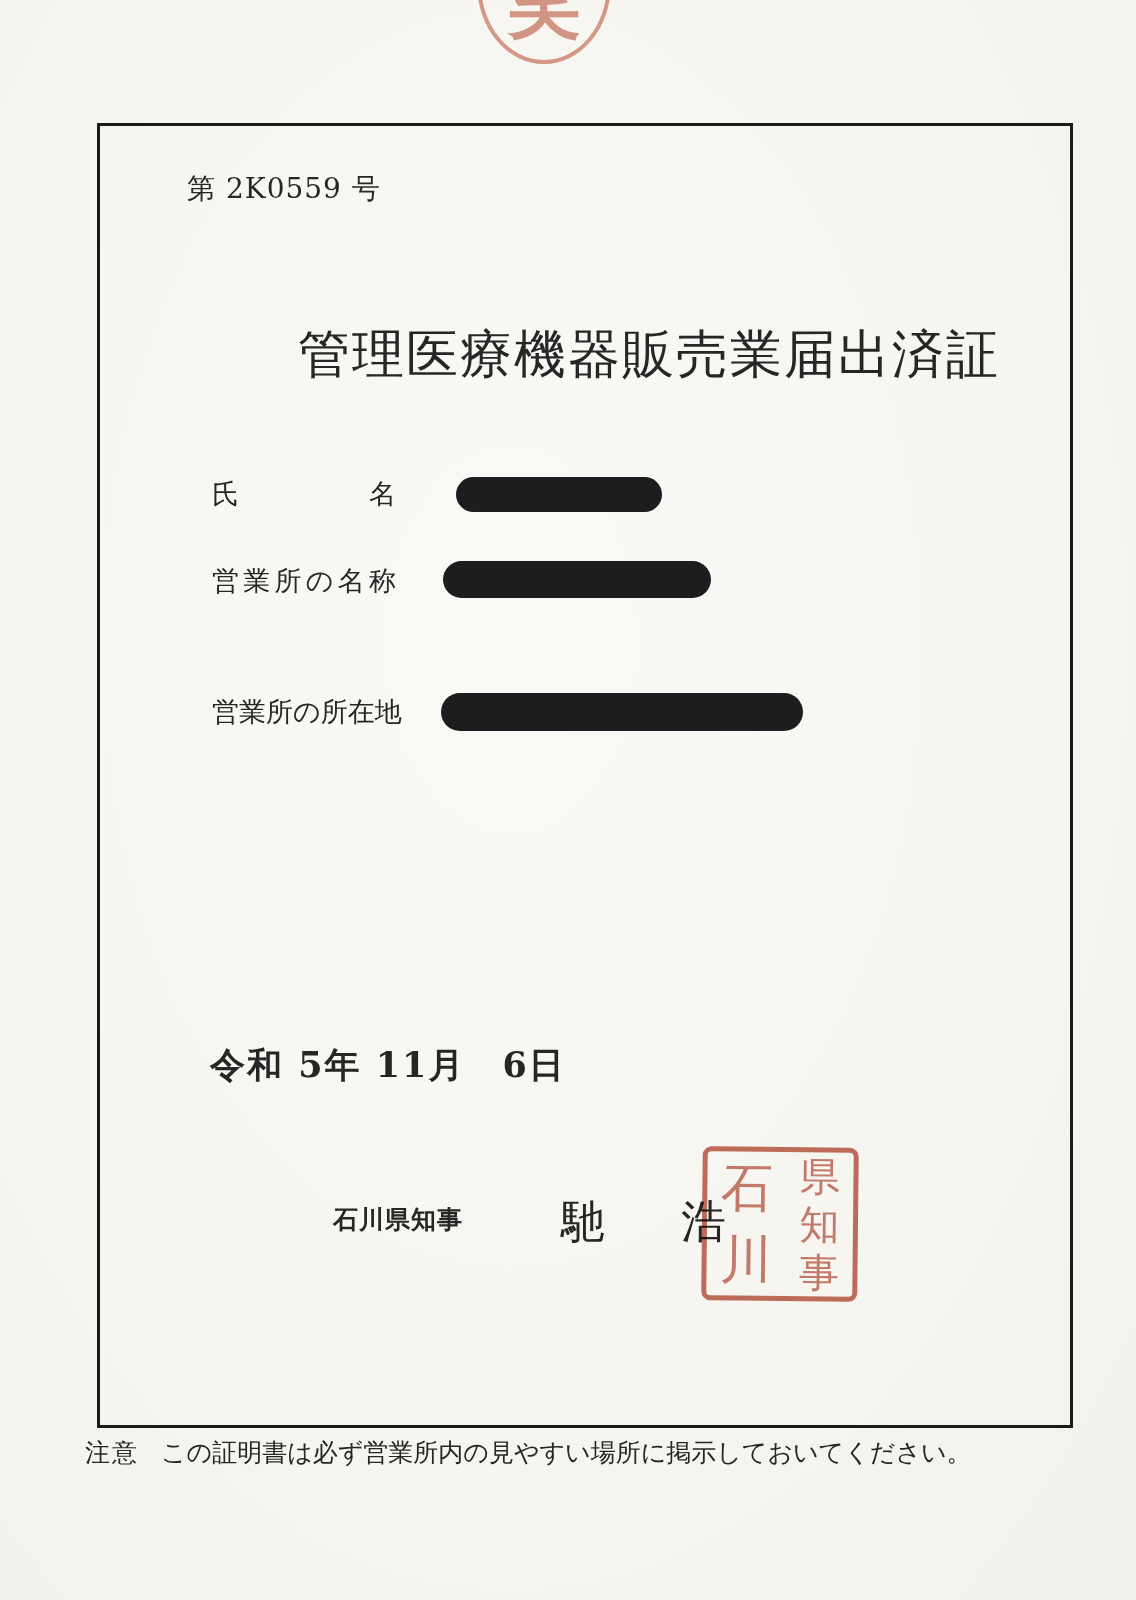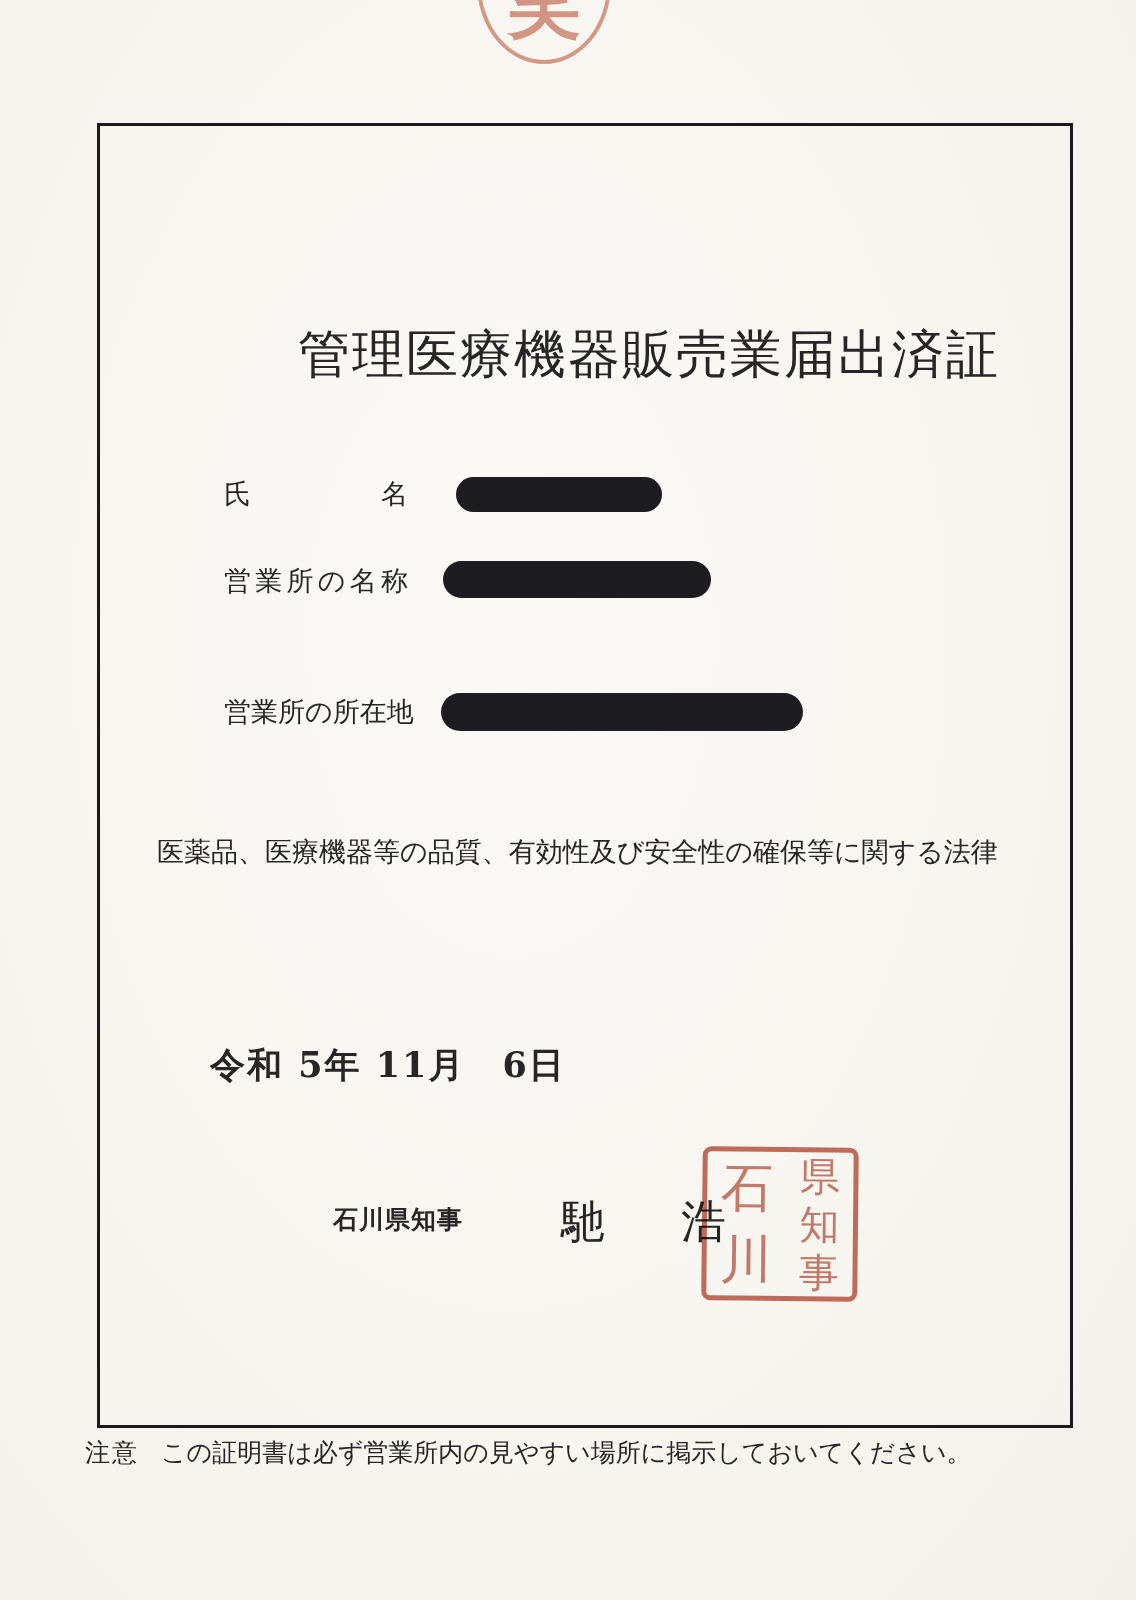--- a/index.html
+++ b/index.html
@@ -49,21 +49,21 @@
   .title{
     position:absolute;
     left:97px;top:320px;width:1104px;
     text-align:center;
     font-size:52px;letter-spacing:2px;
     white-space:nowrap;
   }
   .field-row{position:absolute;left:0;top:0;width:1136px;height:44px;}
   .field-label{
     position:absolute;
-    left:224px;
+    left:212px;
     display:inline-block;
     width:184px;
     font-size:27px;
     text-align:justify;
     text-align-last:justify;
     white-space:nowrap;
     font-family:Liberation Serif, serif;
   }
   .redaction-bar{
     position:absolute;
@@ -141,40 +141,40 @@
 <body>
 
 <div class="paper">
 
   <div class="top-stamp">
     <span class="glyph">笑</span>
   </div>
 
   <div class="frame"></div>
 
+  <div class="doc-number">第 2K0559 号</div>
 
   <div class="title">管理医療機器販売業届出済証</div>
 
   <div class="field-row row-name">
     <span class="field-label">氏名</span>
     <span class="redaction-bar"></span>
   </div>
 
   <div class="field-row row-office">
     <span class="field-label">営業所の名称</span>
     <span class="redaction-bar"></span>
   </div>
 
   <div class="field-row row-address">
     <span class="field-label">営業所の所在地</span>
     <span class="redaction-bar"></span>
   </div>
 
   <div class="body-text">
-    <div class="body-line indent">医薬品、医療機器等の品質、有効性及び安全性の確保等に関する法律</div>
   </div>
 
   <div class="issue-date">令和 5年 11月　6日</div>
 
   <div class="issuer-line">
     <span class="issuer-title">石川県知事</span>
     <span class="issuer-name-sei">馳</span>
     <span class="issuer-name-mei">浩</span>
   </div>
 

